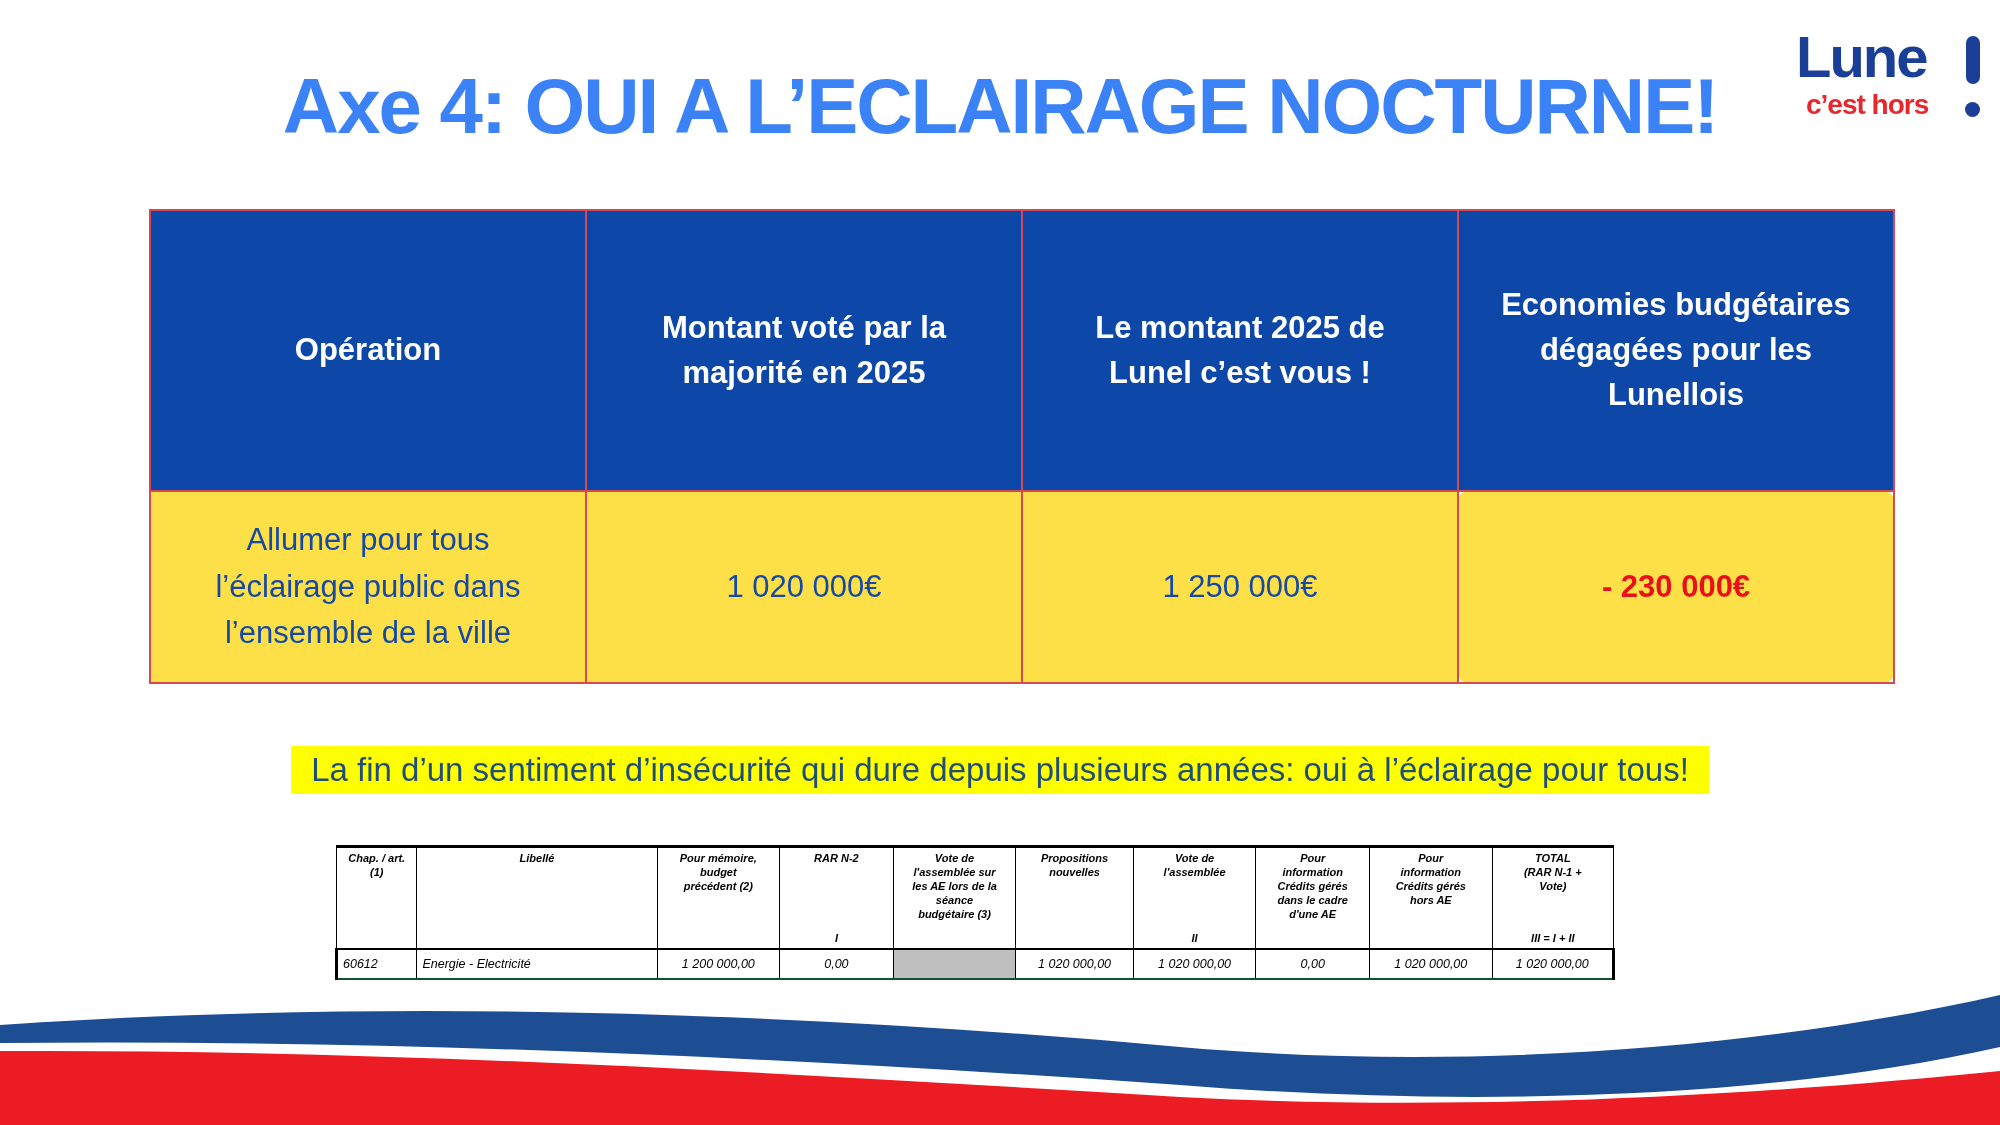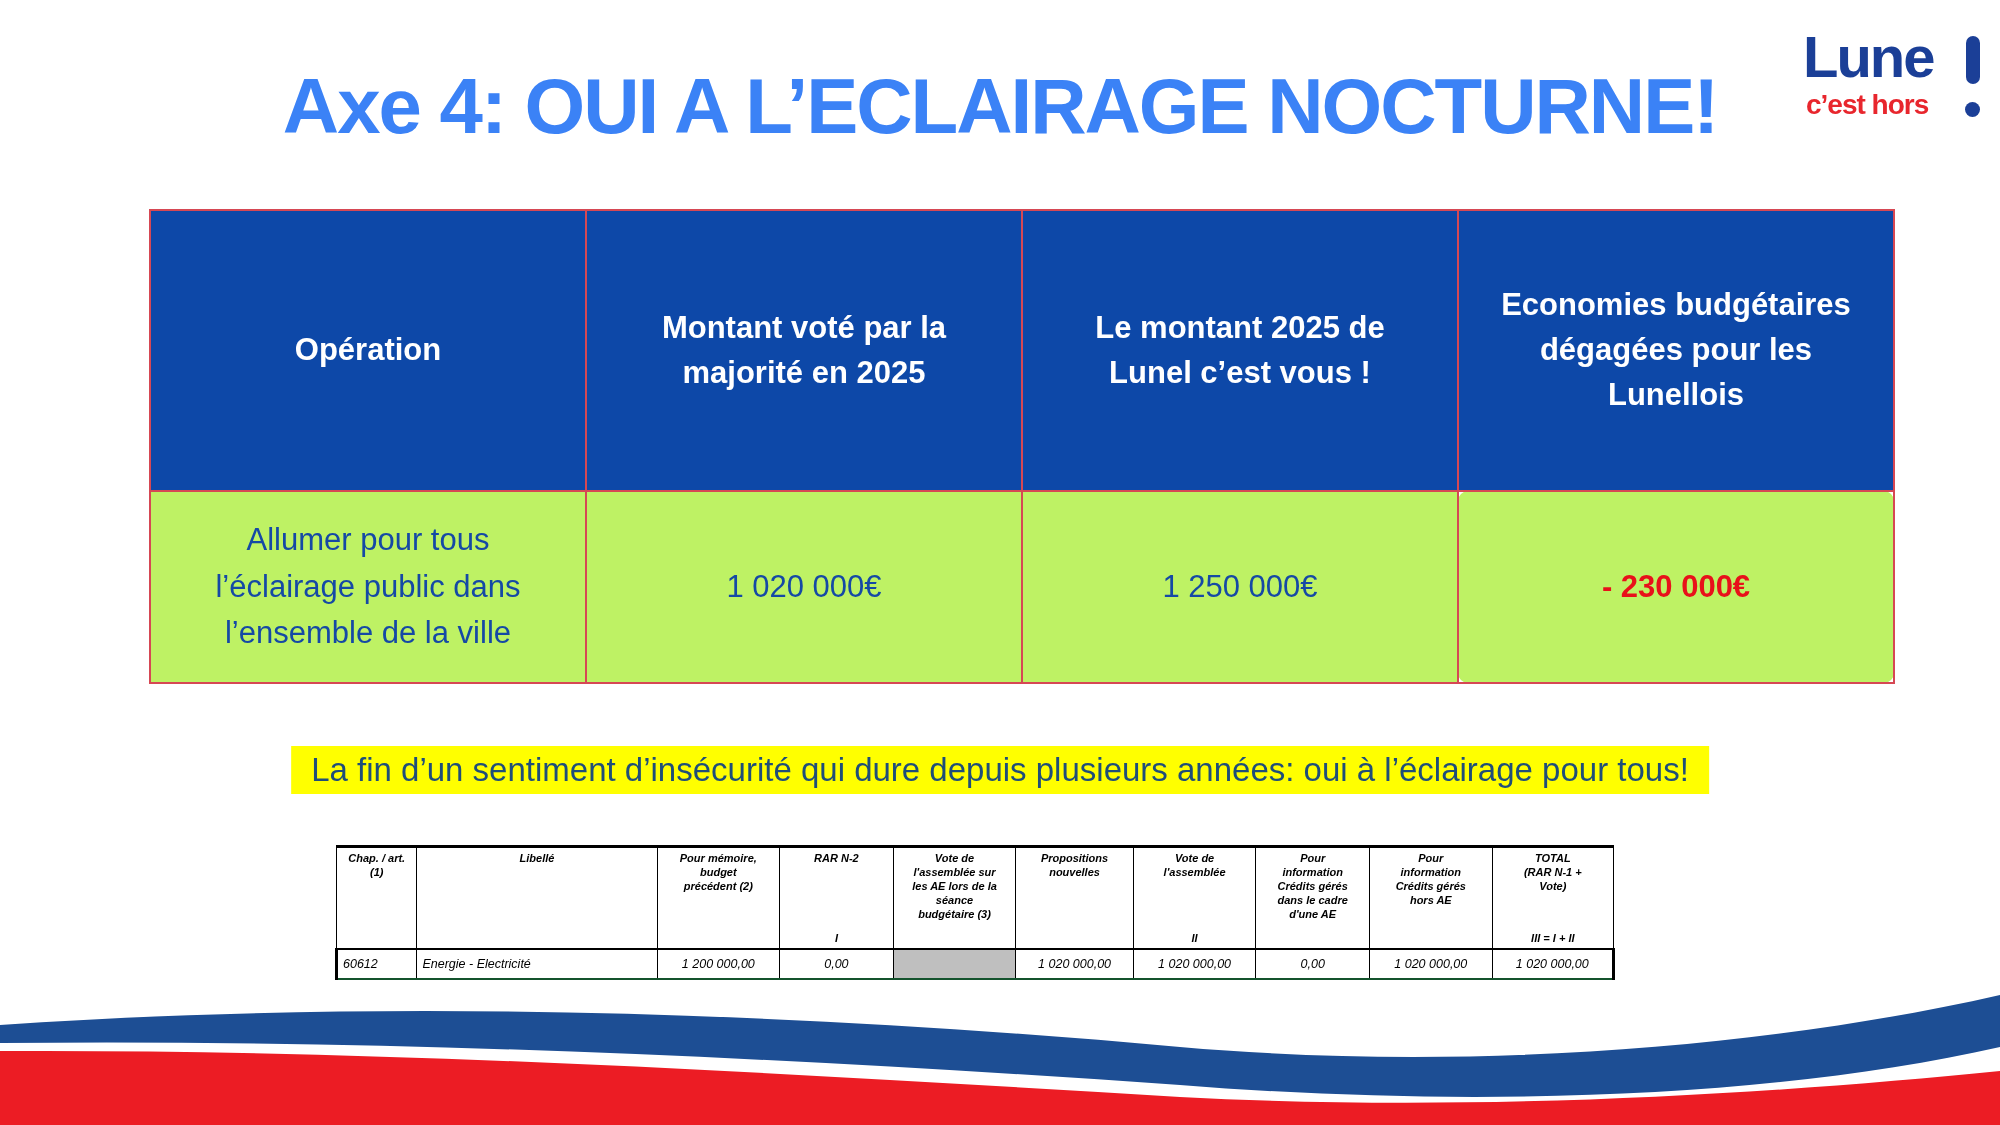--- a/index.html
+++ b/index.html
@@ -18,21 +18,21 @@
     font-size:78px;line-height:1.15;
     font-weight:800;letter-spacing:-2px;
     color:#3b82f6;
     margin:0;
     white-space:nowrap;
   }
 
   
   .logo{position:absolute;top:28px;right:14px;width:190px;height:100px;}
   .logo-lune{
-    position:absolute;top:0;left:7px;
+    position:absolute;top:0;left:0;
     font-size:58px;font-weight:800;letter-spacing:-2px;
     color:#1B3F97;line-height:1;
   }
   .logo-bang{
     position:absolute;top:8px;right:6px;
     width:14px;height:48px;
     background:#1B3F97;border-radius:7px;
   }
   .logo-cest{
     position:absolute;top:63px;left:10px;
@@ -55,21 +55,21 @@
     border:2px solid #D64854;
     text-align:center;vertical-align:middle;
     padding:10px 36px;
   }
   .main-table th{
     background:#0D48A8;color:#ffffff;
     font-size:31px;font-weight:bold;line-height:1.45;
     height:281px;box-sizing:border-box;
   }
   .main-table td{
-    background:#bef264;color:#1549A5;
+    background:#fde047;color:#1549A5;
     font-size:31px;line-height:1.5;
     height:192px;box-sizing:border-box;margin-top:32px;
   }
   .main-table td.negative{color:#E8111A;font-weight:bold;border-radius:10px;}
 
   
   .banner{
     position:absolute;top:746px;left:50%;transform:translateX(-50%);
     background:#FFFF00;color:#1F4E79;
     font-size:33px;line-height:1.2;

